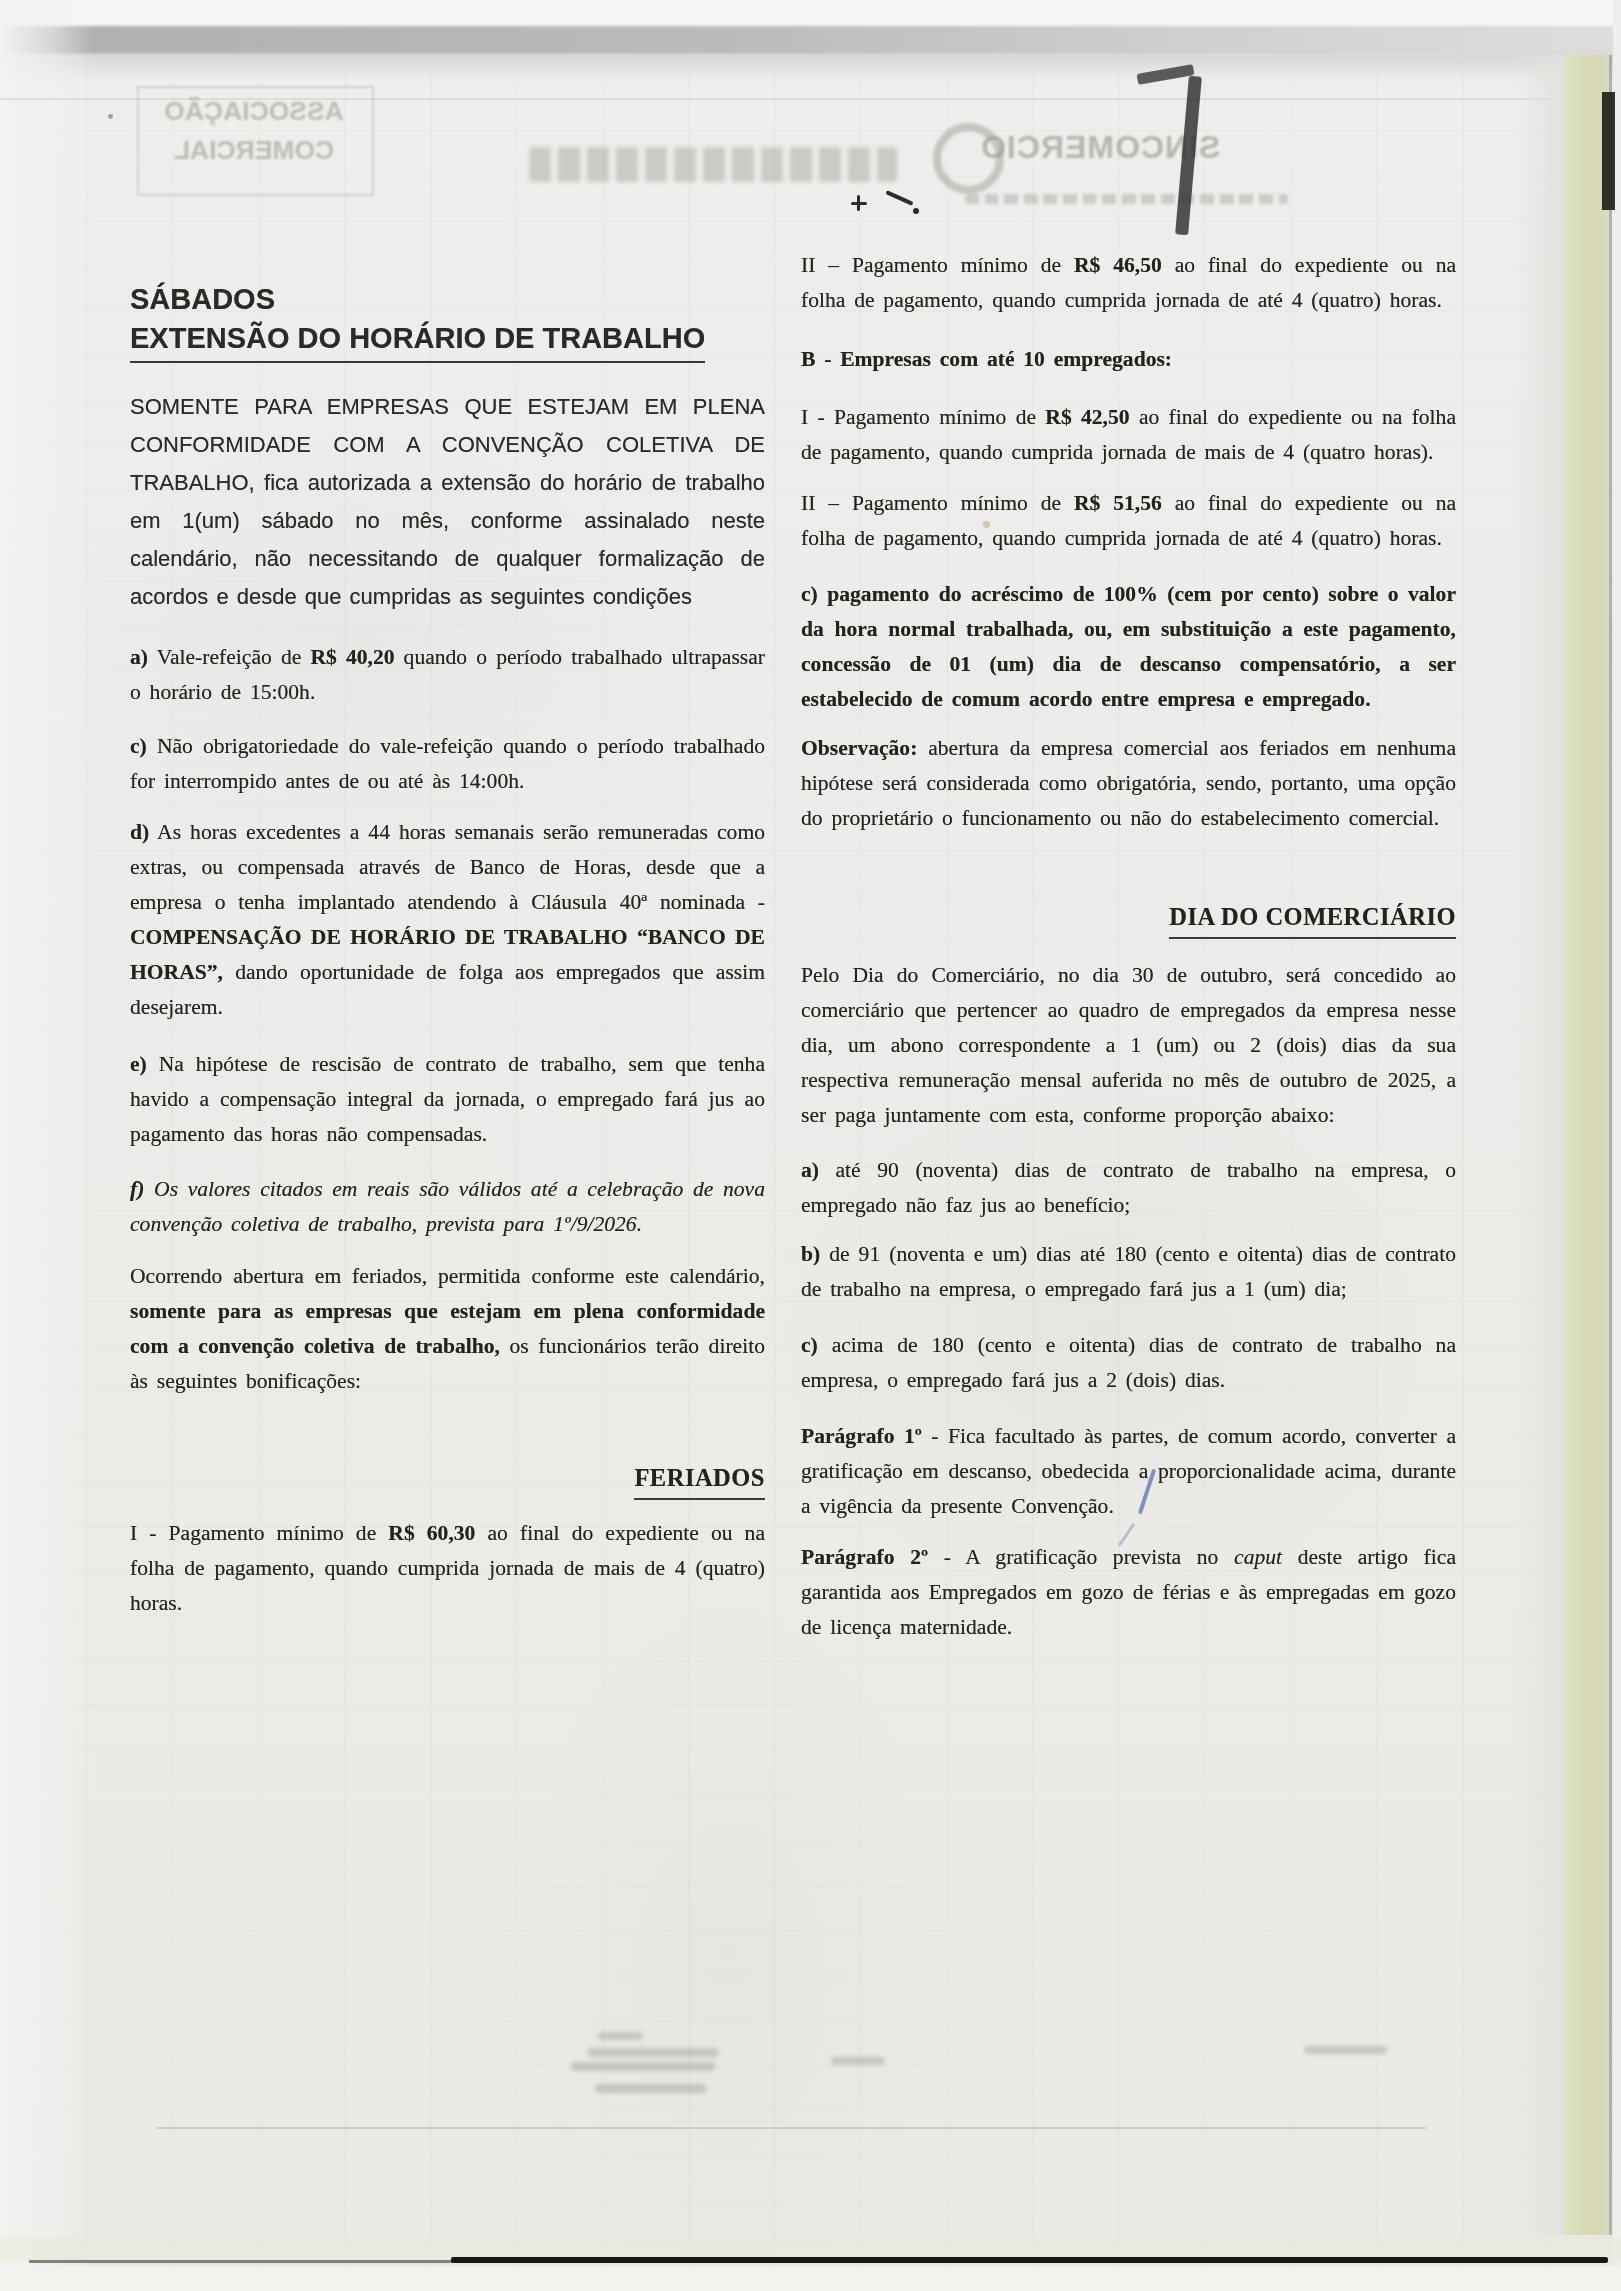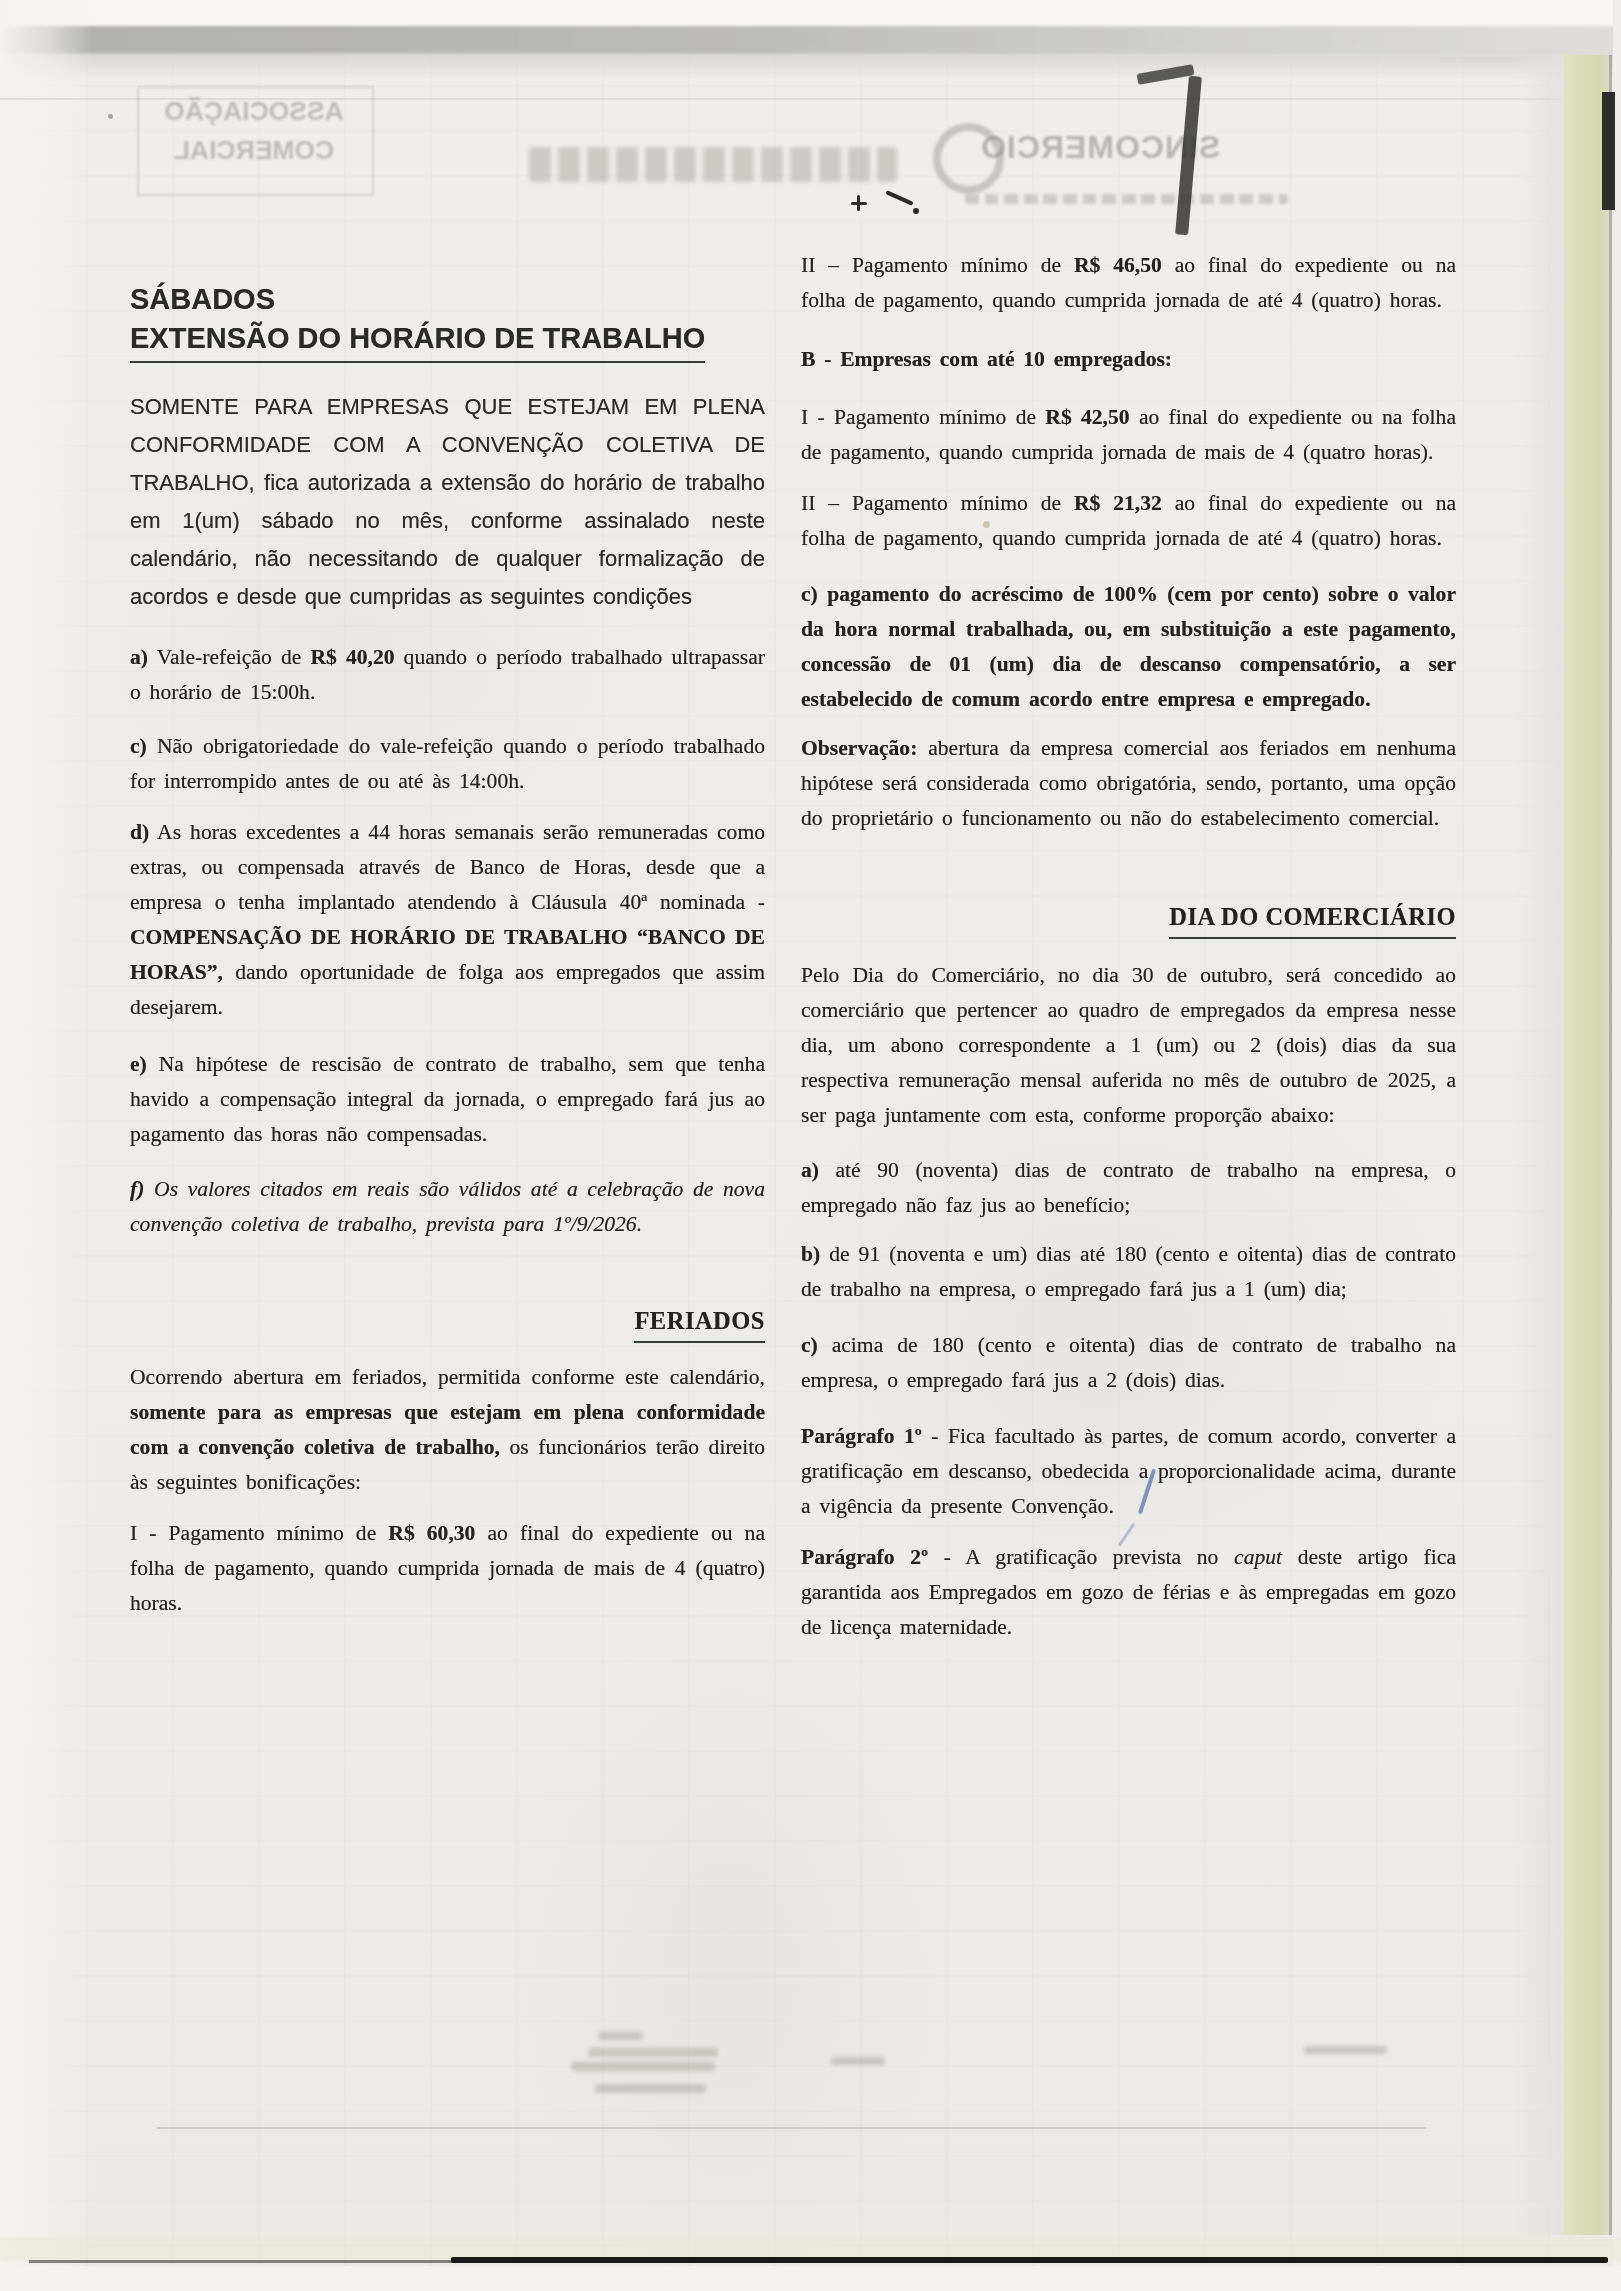--- a/index.html
+++ b/index.html
@@ -119,29 +119,29 @@
 
   <div class="col col-left" id="col-left">
       <div class="blk heading-sans"><span class="">SÁBADOS</span></div>
       <div class="blk heading-sans"><span class="hu"><span class="">EXTENSÃO DO HORÁRIO DE TRABALHO</span></span></div>
       <div class="blk para-sans" style="margin-top: 25.5px;"><span class="">SOMENTE PARA EMPRESAS QUE ESTEJAM EM PLENA CONFORMIDADE COM A CONVENÇÃO COLETIVA DE TRABALHO, fica autorizada a extensão do horário de trabalho em 1(um) sábado no mês, conforme assinalado neste calendário, não necessitando de qualquer formalização de acordos e desde que cumpridas as seguintes condições</span></div>
       <div class="blk para" style="margin-top: 23.5px;"><span class="b">a)</span><span class=""> Vale-refeição de </span><span class="b">R$ 40,20</span><span class=""> quando o período trabalhado ultrapassar o horário de 15:00h.</span></div>
       <div class="blk para" style="margin-top: 19.6px;"><span class="b">c)</span><span class=""> Não obrigatoriedade do vale-refeição quando o período trabalhado for interrompido antes de ou até às 14:00h.</span></div>
       <div class="blk para" style="margin-top: 15.7px;"><span class="b">d)</span><span class=""> As horas excedentes a 44 horas semanais serão remuneradas como extras, ou compensada através de Banco de Horas, desde que a empresa o tenha implantado atendendo à Cláusula 40ª nominada - </span><span class="b">COMPENSAÇÃO DE HORÁRIO DE TRABALHO “BANCO DE HORAS”,</span><span class=""> dando oportunidade de folga aos empregados que assim desejarem.</span></div>
       <div class="blk para" style="margin-top: 21.6px;"><span class="b">e)</span><span class=""> Na hipótese de rescisão de contrato de trabalho, sem que tenha havido a compensação integral da jornada, o empregado fará jus ao pagamento das horas não compensadas.</span></div>
       <div class="blk para" style="margin-top: 20px; font-style: italic;"><span class="b">f)</span><span class=""> Os valores citados em reais são válidos até a celebração de nova convenção coletiva de trabalho, prevista para 1º/9/2026.</span></div>
+      <div class="blk para" style="margin-top: 17.6px;"><span class="">Ocorrendo abertura em feriados, permitida conforme este calendário, </span><span class="b">somente para as empresas que estejam em plena conformidade com a convenção coletiva de trabalho,</span><span class=""> os funcionários terão direito às seguintes bonificações:</span></div>
       <div class="blk heading-serif" style="margin-top: 61px;"><span class="hu"><span class="">FERIADOS</span></span></div>
-      <div class="blk para" style="margin-top: 17.6px;"><span class="">Ocorrendo abertura em feriados, permitida conforme este calendário, </span><span class="b">somente para as empresas que estejam em plena conformidade com a convenção coletiva de trabalho,</span><span class=""> os funcionários terão direito às seguintes bonificações:</span></div>
       <div class="blk para" style="margin-top: 15.7px;"><span class="">I - Pagamento mínimo de </span><span class="b">R$ 60,30</span><span class=""> ao final do expediente ou na folha de pagamento, quando cumprida jornada de mais de 4 (quatro) horas.</span></div>
     </div>
   <div class="col col-right" id="col-right">
       <div class="blk para"><span class="">II – Pagamento mínimo de </span><span class="b">R$ 46,50</span><span class=""> ao final do expediente ou na folha de pagamento, quando cumprida jornada de até 4 (quatro) horas.</span></div>
       <div class="blk para" style="margin-top: 23.5px;"><span class="b">B - Empresas com até 10 empregados:</span></div>
       <div class="blk para" style="margin-top: 23.5px;"><span class="">I - Pagamento mínimo de </span><span class="b">R$ 42,50</span><span class=""> ao final do expediente ou na folha de pagamento, quando cumprida jornada de mais de 4 (quatro horas).</span></div>
-      <div class="blk para" style="margin-top: 15.7px;"><span class="">II – Pagamento mínimo de </span><span class="b">R$ 21,32</span><span class=""> ao final do expediente ou na folha de pagamento, quando cumprida jornada de até 4 (quatro) horas.</span></div>
+      <div class="blk para" style="margin-top: 15.7px;"><span class="">II – Pagamento mínimo de </span><span class="b">R$ 51,56</span><span class=""> ao final do expediente ou na folha de pagamento, quando cumprida jornada de até 4 (quatro) horas.</span></div>
       <div class="blk para" style="margin-top: 21.6px;"><span class="b">c) pagamento do acréscimo de 100% (cem por cento) sobre o valor da hora normal trabalhada, ou, em substituição a este pagamento, concessão de 01 (um) dia de descanso compensatório, a ser estabelecido de comum acordo entre empresa e empregado.</span></div>
       <div class="blk para" style="margin-top: 13.7px;"><span class="b u">Observação:</span><span class=""> abertura da empresa comercial aos feriados em nenhuma hipótese será considerada como obrigatória, sendo, portanto, uma opção do proprietário o funcionamento ou não do estabelecimento comercial.</span></div>
       <div class="blk heading-serif" style="margin-top: 63px;"><span class="hu"><span class="">DIA DO COMERCIÁRIO</span></span></div>
       <div class="blk para" style="margin-top: 19.6px;"><span class="">Pelo Dia do Comerciário, no dia 30 de outubro, será concedido ao comerciário que pertencer ao quadro de empregados da empresa nesse dia, um abono correspondente a 1 (um) ou 2 (dois) dias da sua respectiva remuneração mensal auferida no mês de outubro de 2025, a ser paga juntamente com esta, conforme proporção abaixo:</span></div>
       <div class="blk para" style="margin-top: 19.6px;"><span class="b">a)</span><span class=""> até 90 (noventa) dias de contrato de trabalho na empresa, o empregado não faz jus ao benefício;</span></div>
       <div class="blk para" style="margin-top: 13.7px;"><span class="b">b)</span><span class=""> de 91 (noventa e um) dias até 180 (cento e oitenta) dias de contrato de trabalho na empresa, o empregado fará jus a 1 (um) dia;</span></div>
       <div class="blk para" style="margin-top: 21px;"><span class="b">c)</span><span class=""> acima de 180 (cento e oitenta) dias de contrato de trabalho na empresa, o empregado fará jus a 2 (dois) dias.</span></div>
       <div class="blk para" style="margin-top: 21.6px;"><span class="b">Parágrafo 1º</span><span class=""> - Fica facultado às partes, de comum acordo, converter a gratificação em descanso, obedecida a proporcionalidade acima, durante a vigência da presente Convenção.</span></div>
       <div class="blk para" style="margin-top: 15.7px;"><span class="b">Parágrafo 2º</span><span class=""> - A gratificação prevista no </span><span class="i">caput</span><span class=""> deste artigo fica garantida aos Empregados em gozo de férias e às empregadas em gozo de licença maternidade.</span></div>
     </div>

